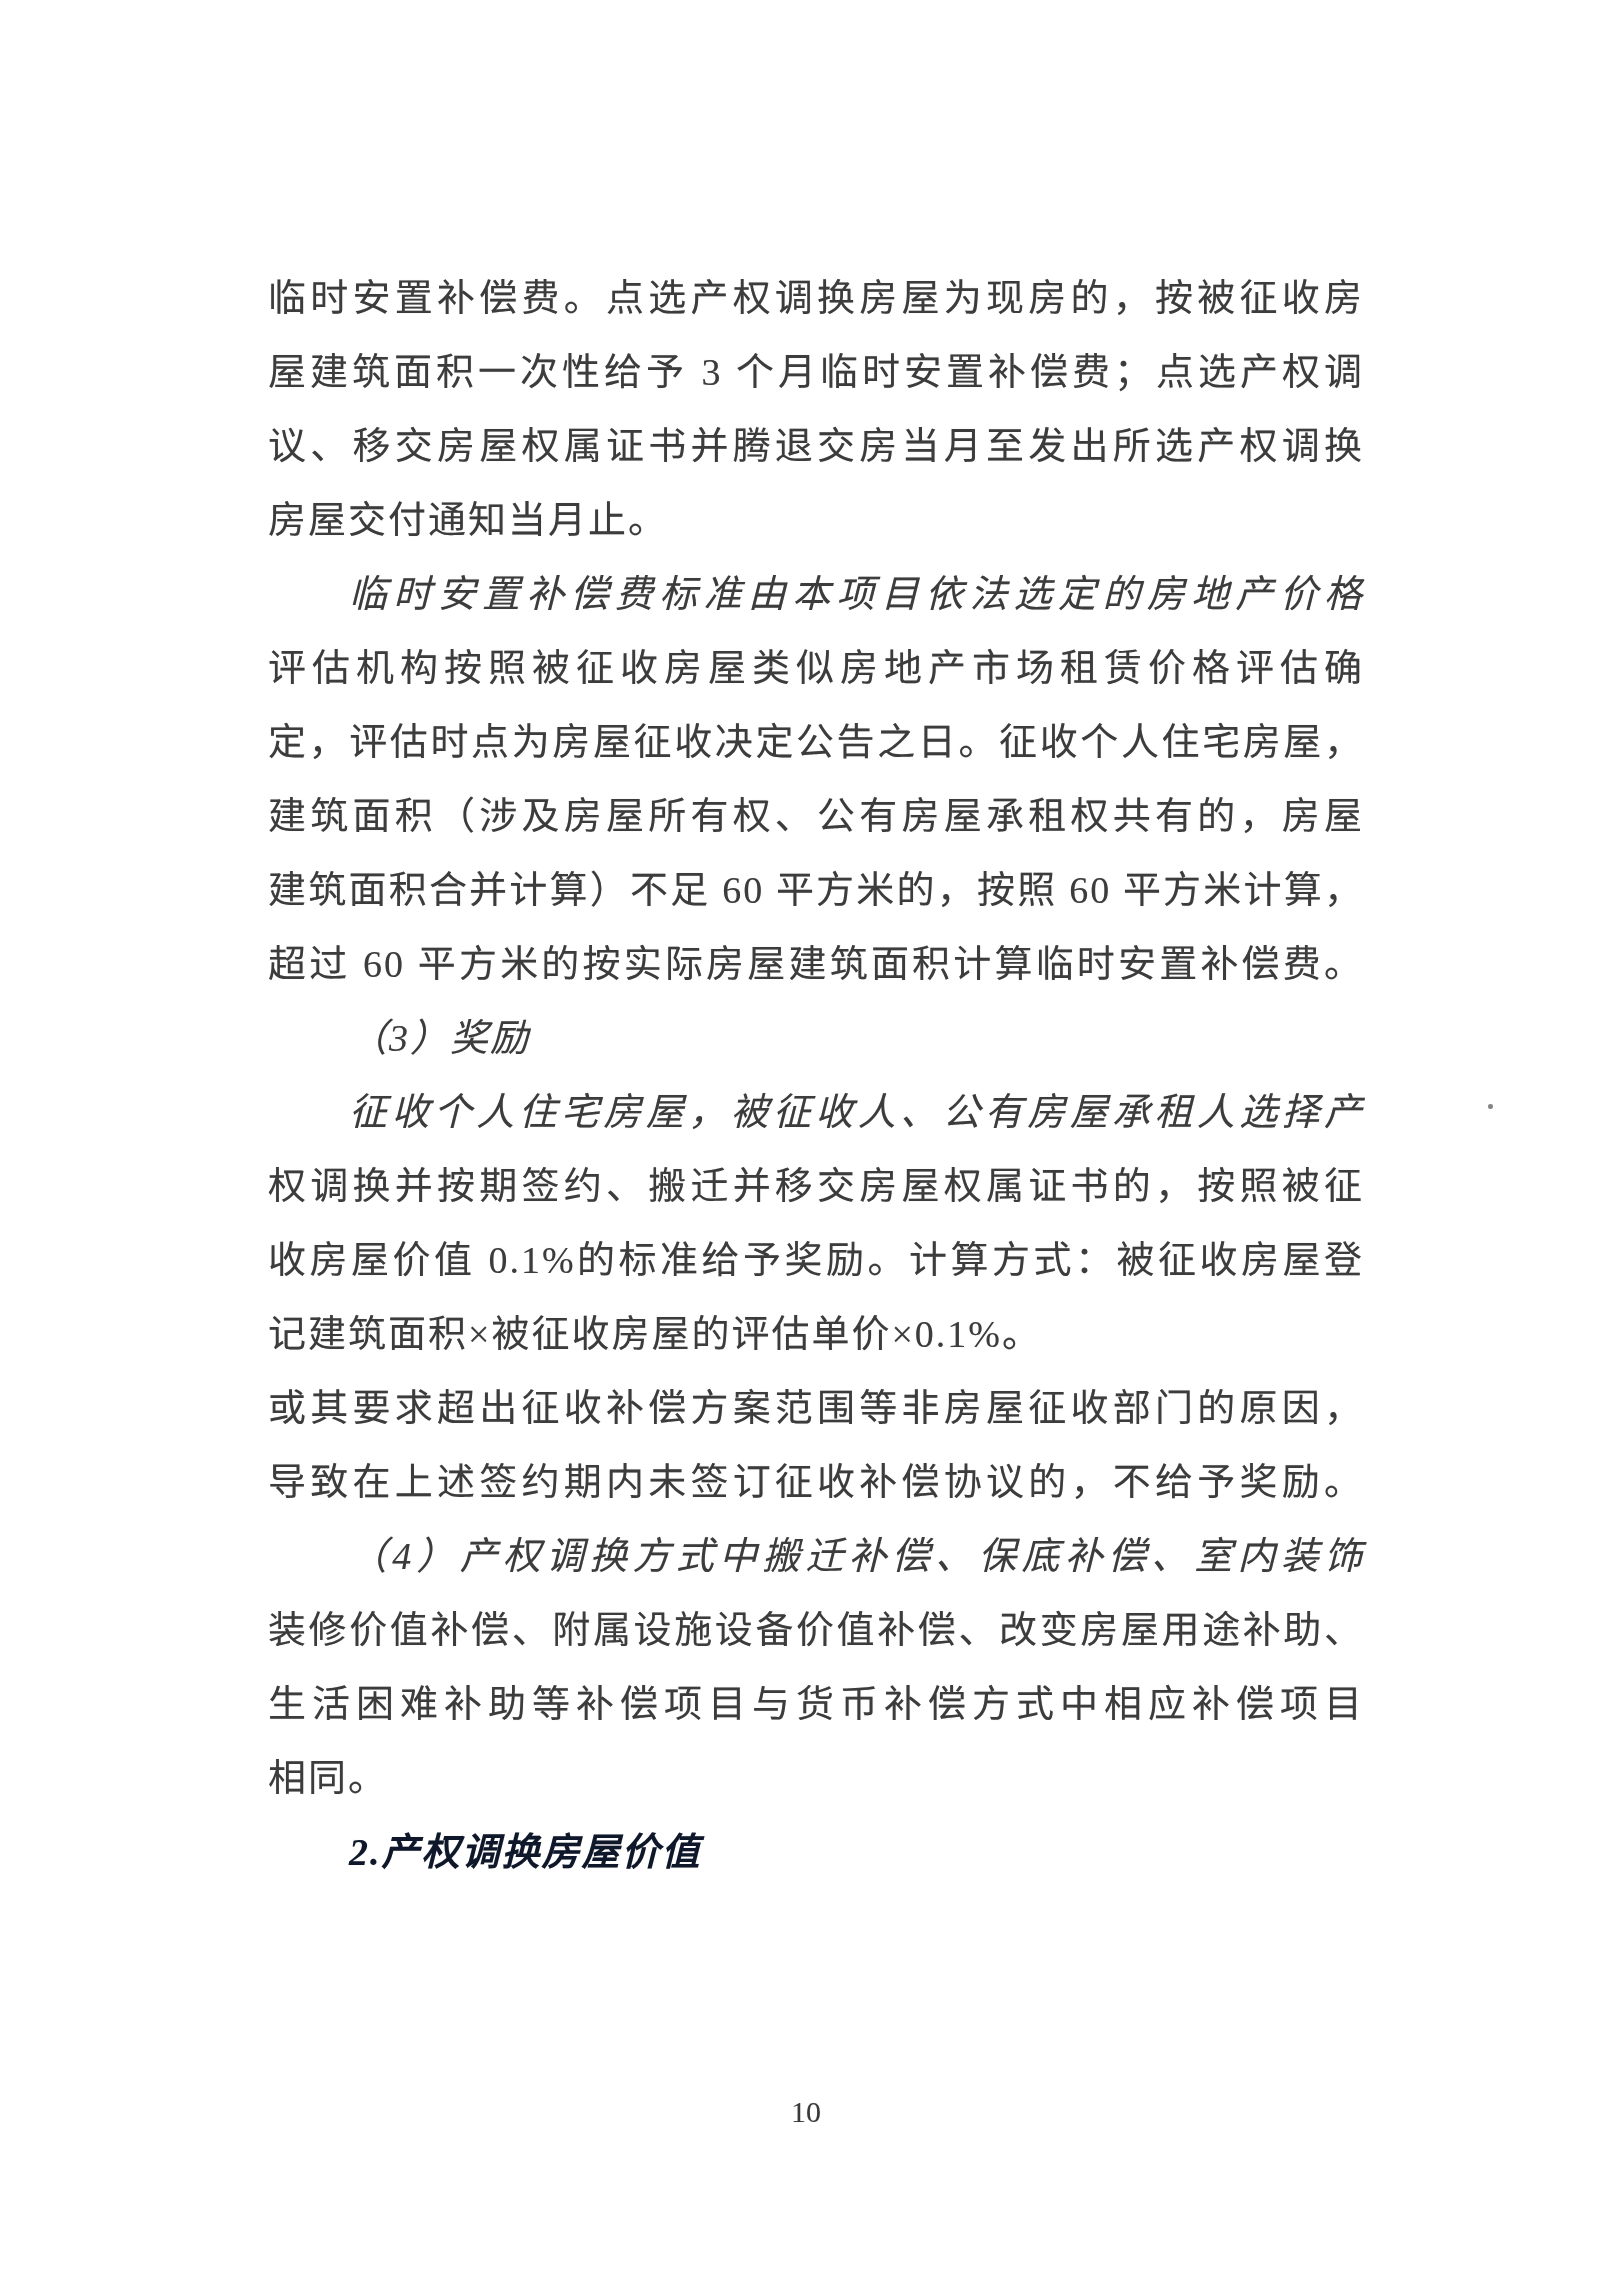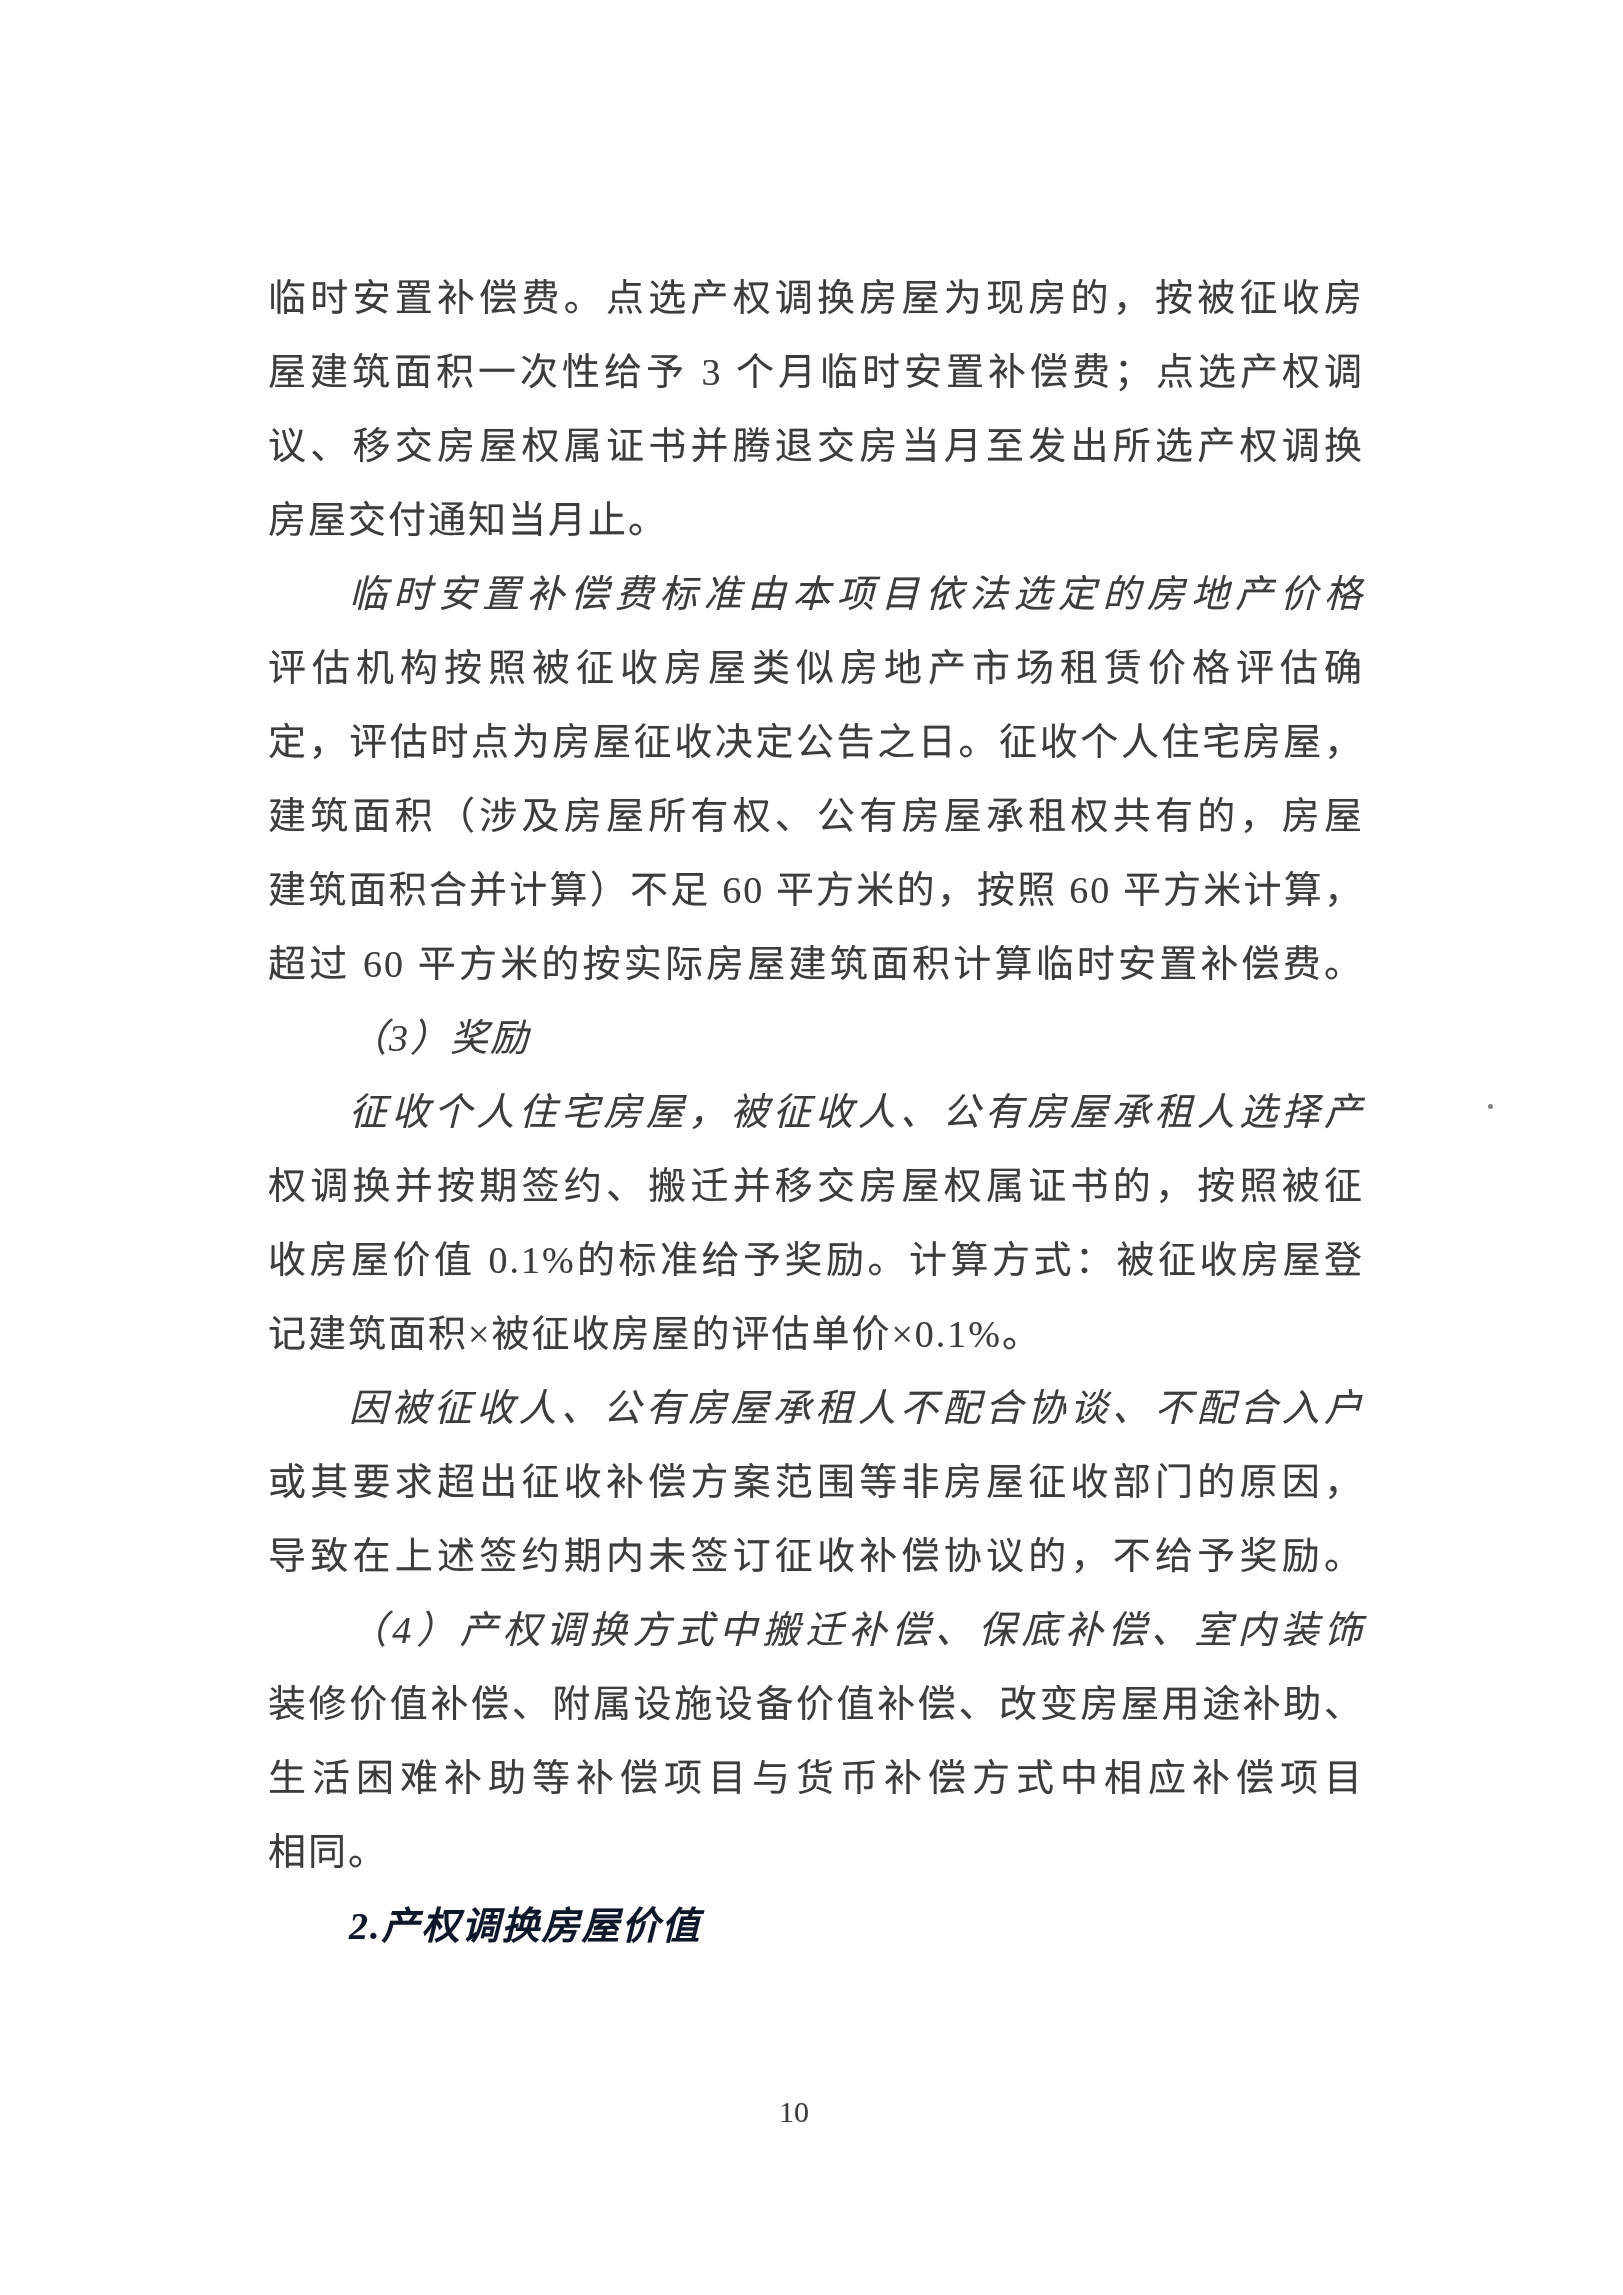--- a/index.html
+++ b/index.html
@@ -41,21 +41,21 @@
   }
   .line.bold {
     font-weight: bold;
     color: #0f172a;
   }
   .page-number {
     position: absolute;
     left: 779px;
     top: 2095px;
     width: 42px;
-    text-align: left;
+    text-align: right;
     font-size: 30px;
     line-height: 33px;
     color: #3a3a3a;
     text-shadow: 0 0 0.7px rgba(60,60,60,0.35);
   }
   .scan-speck {
     position: absolute;
     left: 1488px;
     top: 1104px;
     width: 4.6px;
@@ -79,21 +79,20 @@
     <div class="line justify">评估机构按照被征收房屋类似房地产市场租赁价格评估确</div>
     <div class="line justify">定，评估时点为房屋征收决定公告之日。征收个人住宅房屋，</div>
     <div class="line justify">建筑面积（涉及房屋所有权、公有房屋承租权共有的，房屋</div>
     <div class="line justify">建筑面积合并计算）不足 60 平方米的，按照 60 平方米计算，</div>
     <div class="line justify">超过 60 平方米的按实际房屋建筑面积计算临时安置补偿费。</div>
     <div class="line indent">（3）奖励</div>
     <div class="line indent justify">征收个人住宅房屋，被征收人、公有房屋承租人选择产</div>
     <div class="line justify">权调换并按期签约、搬迁并移交房屋权属证书的，按照被征</div>
     <div class="line justify">收房屋价值 0.1%的标准给予奖励。计算方式：被征收房屋登</div>
     <div class="line">记建筑面积×被征收房屋的评估单价×0.1%。</div>
-    <div class="line indent justify">因被征收人、公有房屋承租人不配合协谈、不配合入户</div>
     <div class="line justify">或其要求超出征收补偿方案范围等非房屋征收部门的原因，</div>
     <div class="line justify">导致在上述签约期内未签订征收补偿协议的，不给予奖励。</div>
     <div class="line indent justify">（4）产权调换方式中搬迁补偿、保底补偿、室内装饰</div>
     <div class="line justify">装修价值补偿、附属设施设备价值补偿、改变房屋用途补助、</div>
     <div class="line justify">生活困难补助等补偿项目与货币补偿方式中相应补偿项目</div>
     <div class="line">相同。</div>
     <div class="line indent bold">2.产权调换房屋价值</div>
   </div>
 
   <div class="page-number">10</div>

